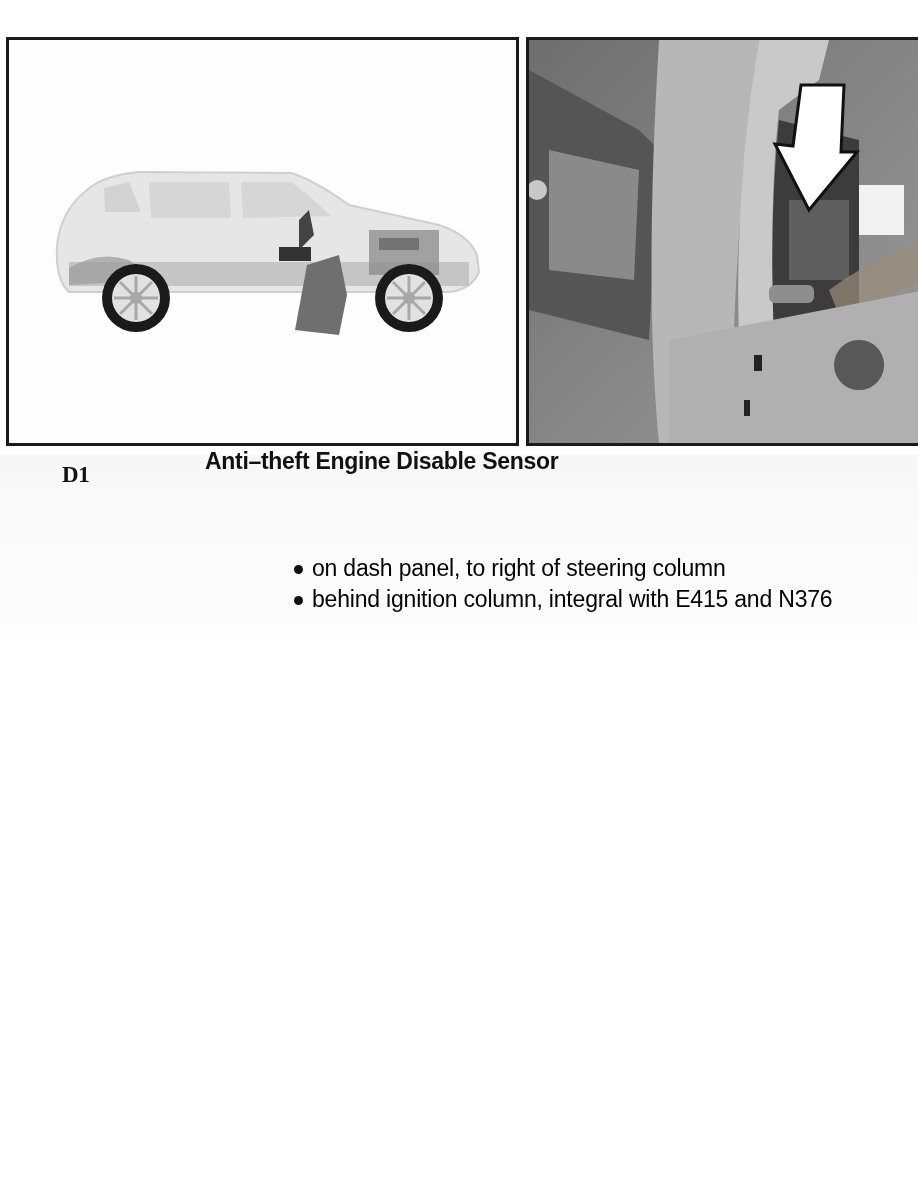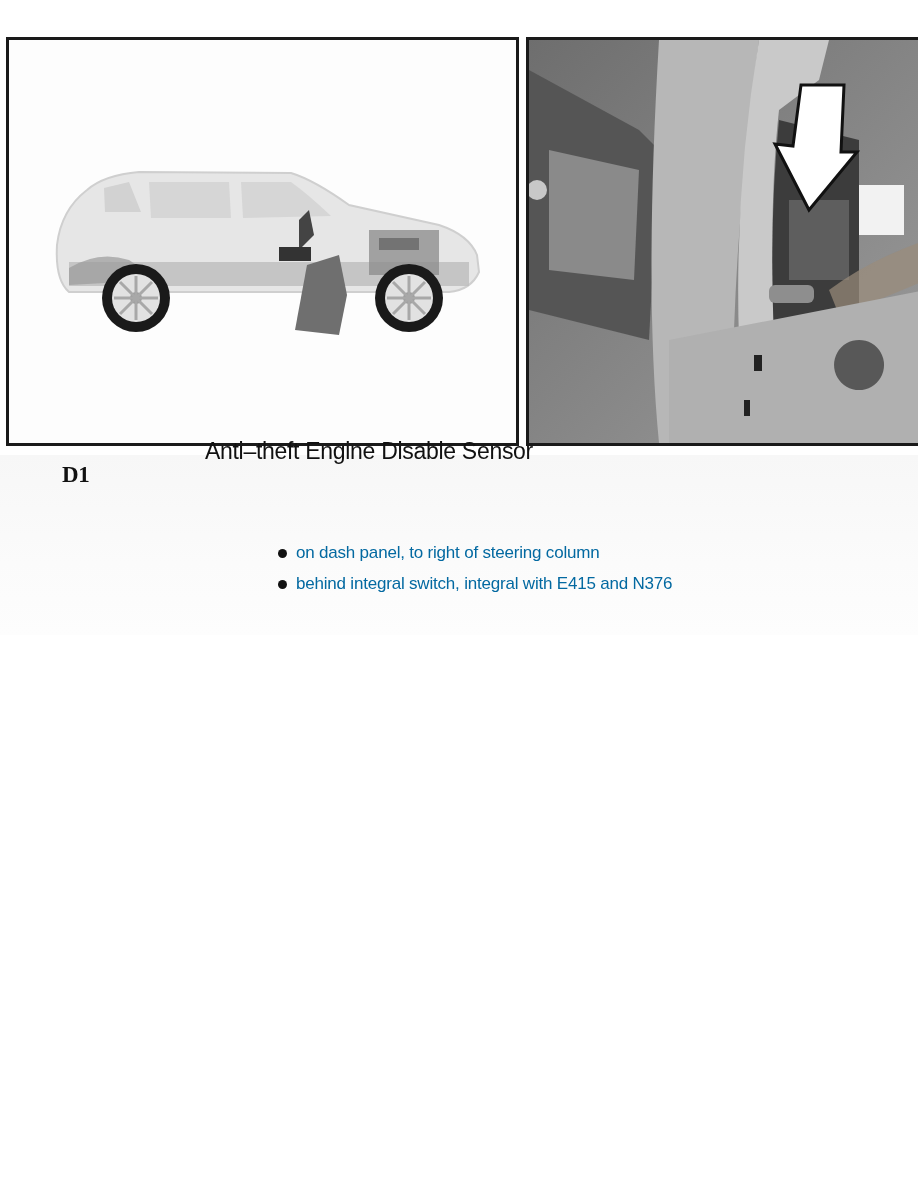--- a/index.html
+++ b/index.html
@@ -18,27 +18,27 @@
       border: 3px solid #1a1a1a; overflow: hidden;
     }
     .panel-left { left: 6px; width: 513px; background: #fdfdfd; }
     .panel-right { left: 526px; width: 400px; background: #8c8c8c; border-right: none; }
     .panel svg { display: block; width: 100%; height: 100%; }
     .caption-id {
       position: absolute; left: 62px; top: 462px;
       font-size: 23px; font-weight: bold; letter-spacing: -0.3px; font-family: Liberation Serif, serif;
     }
     .caption-title {
-      position: absolute; left: 205px; top: 438px;
-      font-size: 23px; font-weight: normal; letter-spacing: -0.3px;
+      position: absolute; left: 205px; top: 448px;
+      font-size: 23px; font-weight: bold; letter-spacing: -0.3px;
     }
     .bullets {
       position: absolute; left: 276px; top: 537px; width: 620px;
-      margin: 0; padding: 0; list-style: none;
-      font-size: 17px; line-height: 31px; letter-spacing: -0.2px; color: #0369a1;
+      margin: 16px; padding: 0; list-style: none;
+      font-size: 23px; line-height: 31px; letter-spacing: -0.2px; color: #000000;
     }
     .bullets li { position: relative; padding-left: 20px; }
     .bullets li .dot {
       position: absolute; left: 2px; top: 12px; width: 9px; height: 9px;
       border-radius: 50%; background: #111;
     }
   </style>
 </head>
 <body>
 
@@ -128,15 +128,15 @@
 <div class="caption-id">D1</div>
 <div class="caption-title">Anti–theft Engine Disable Sensor</div>
 
 <ul class="bullets">
   <li>
     <span class="dot"></span>
     <span>on dash panel, to right of steering column</span>
   </li>
   <li>
     <span class="dot"></span>
-    <span>behind integral switch, integral with E415 and N376</span>
+    <span>behind ignition column, integral with E415 and N376</span>
   </li>
 </ul>
 
 </body></html>

